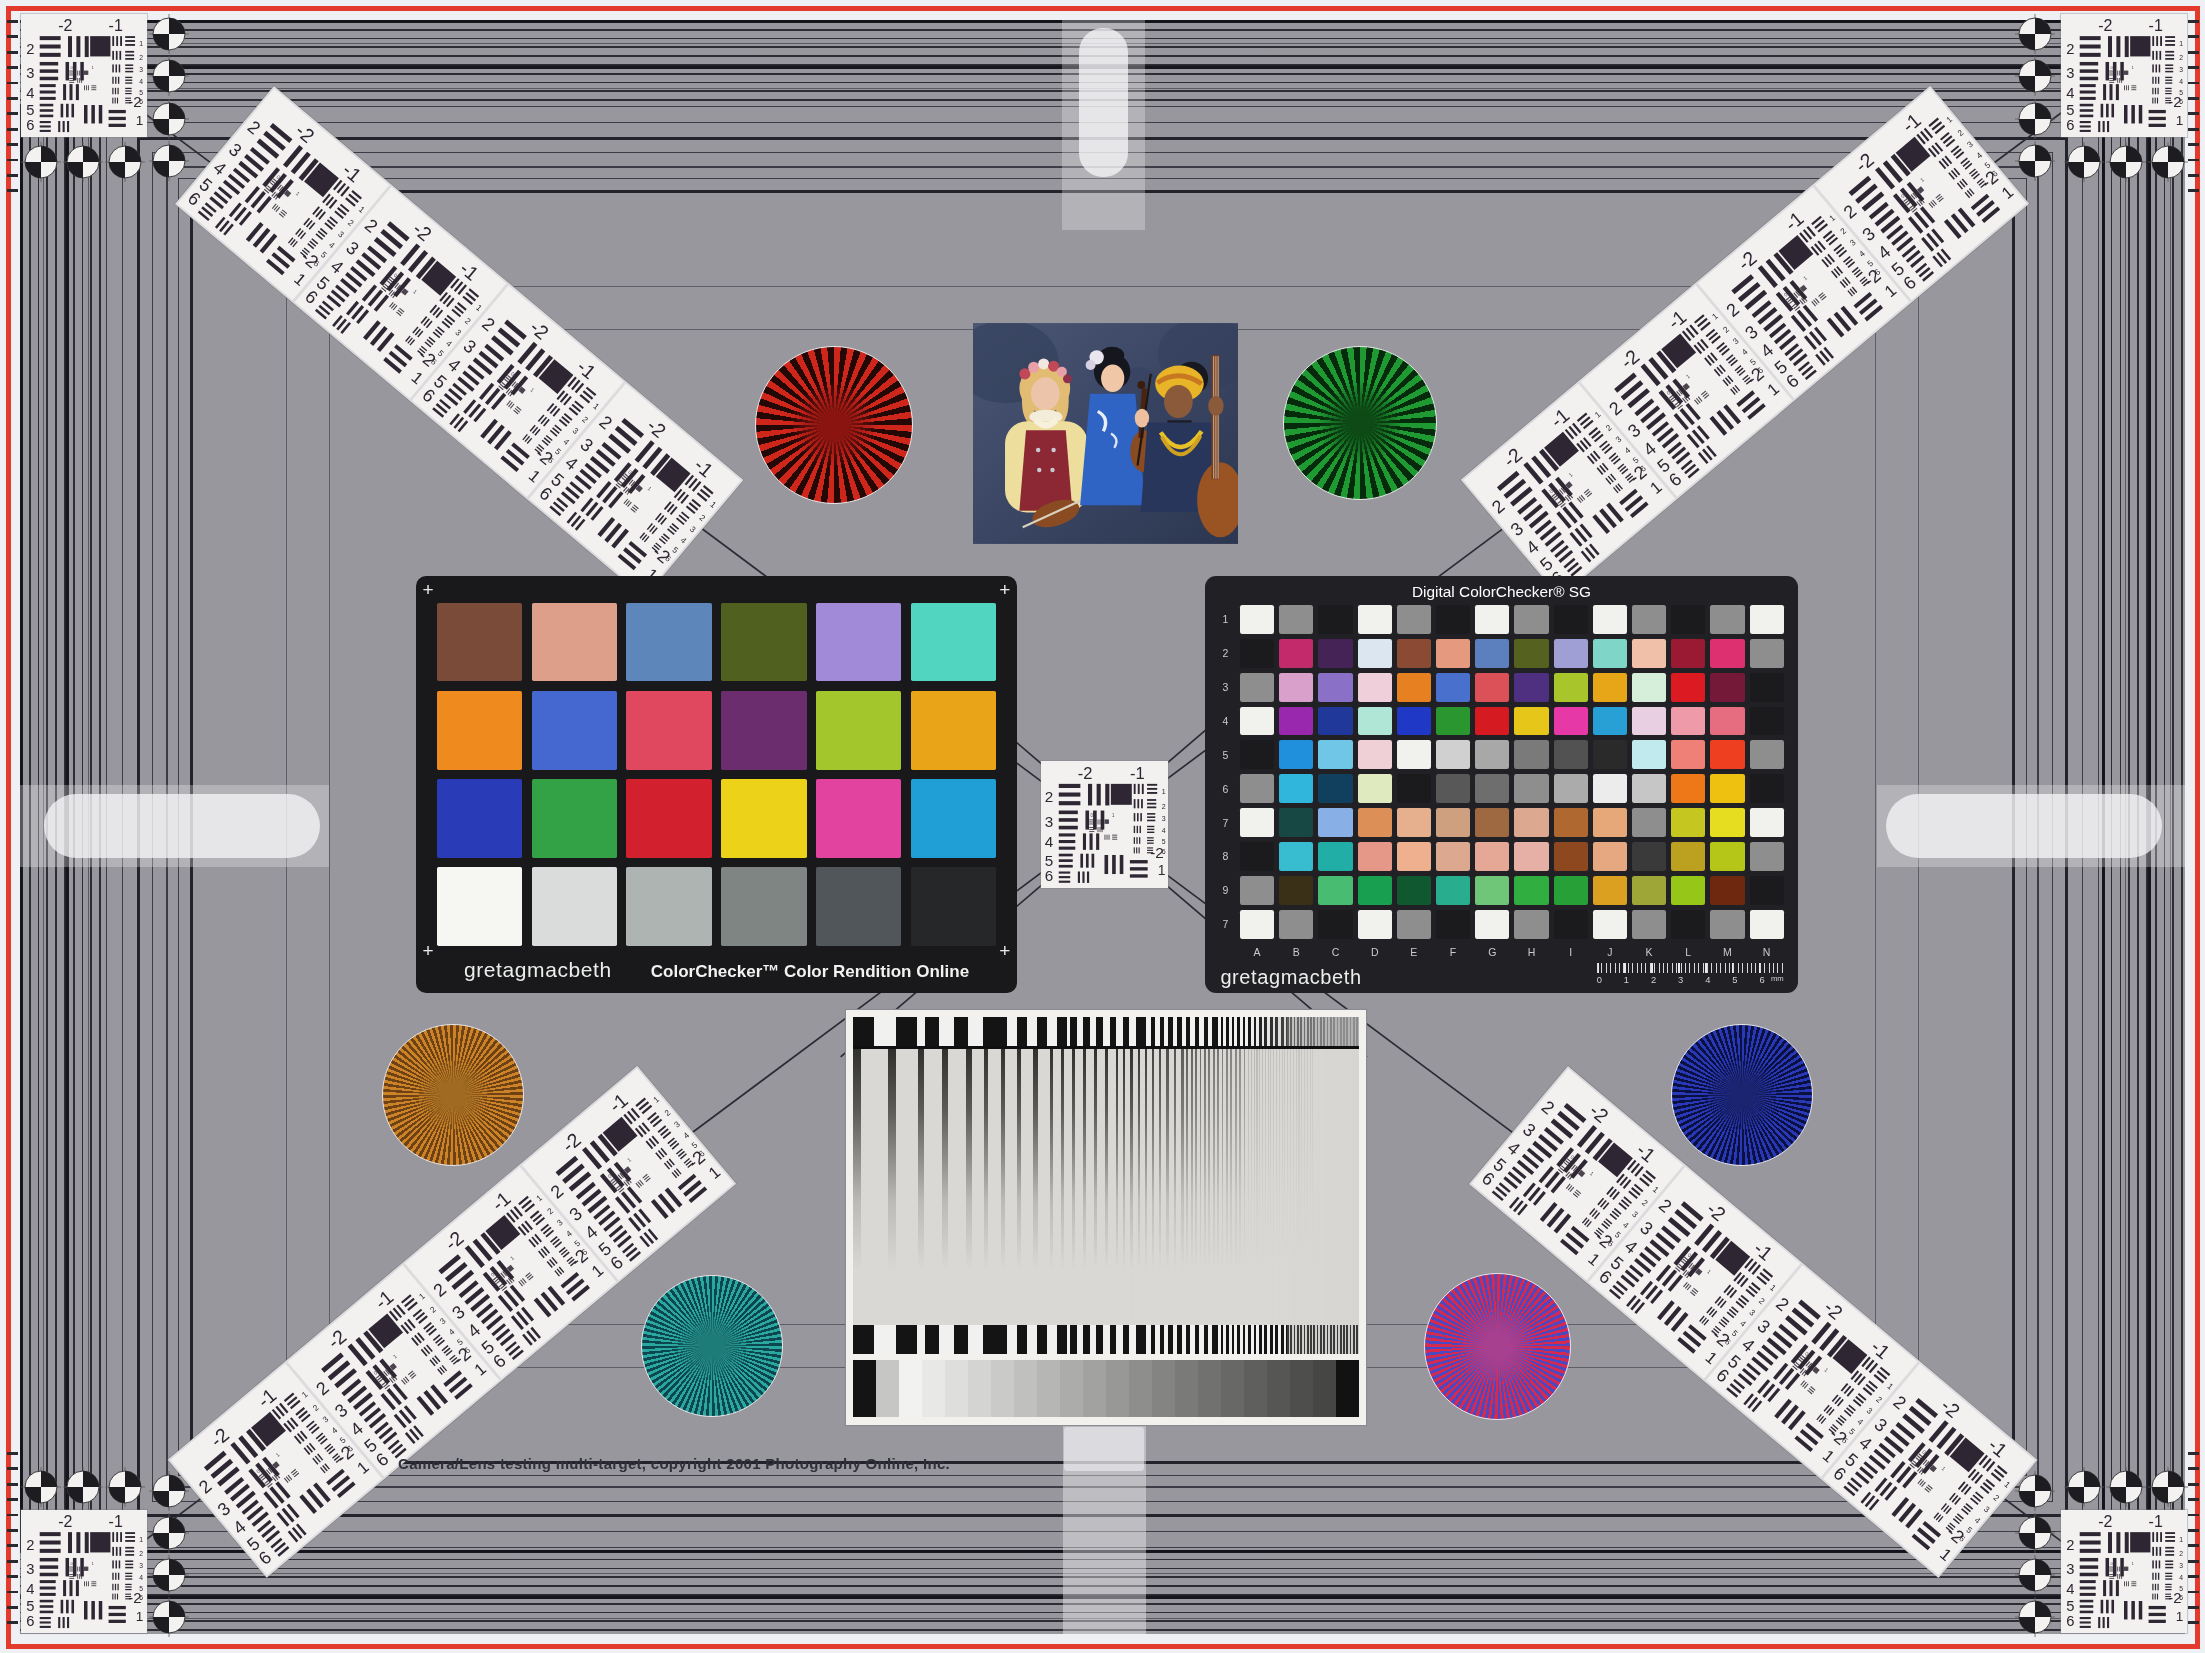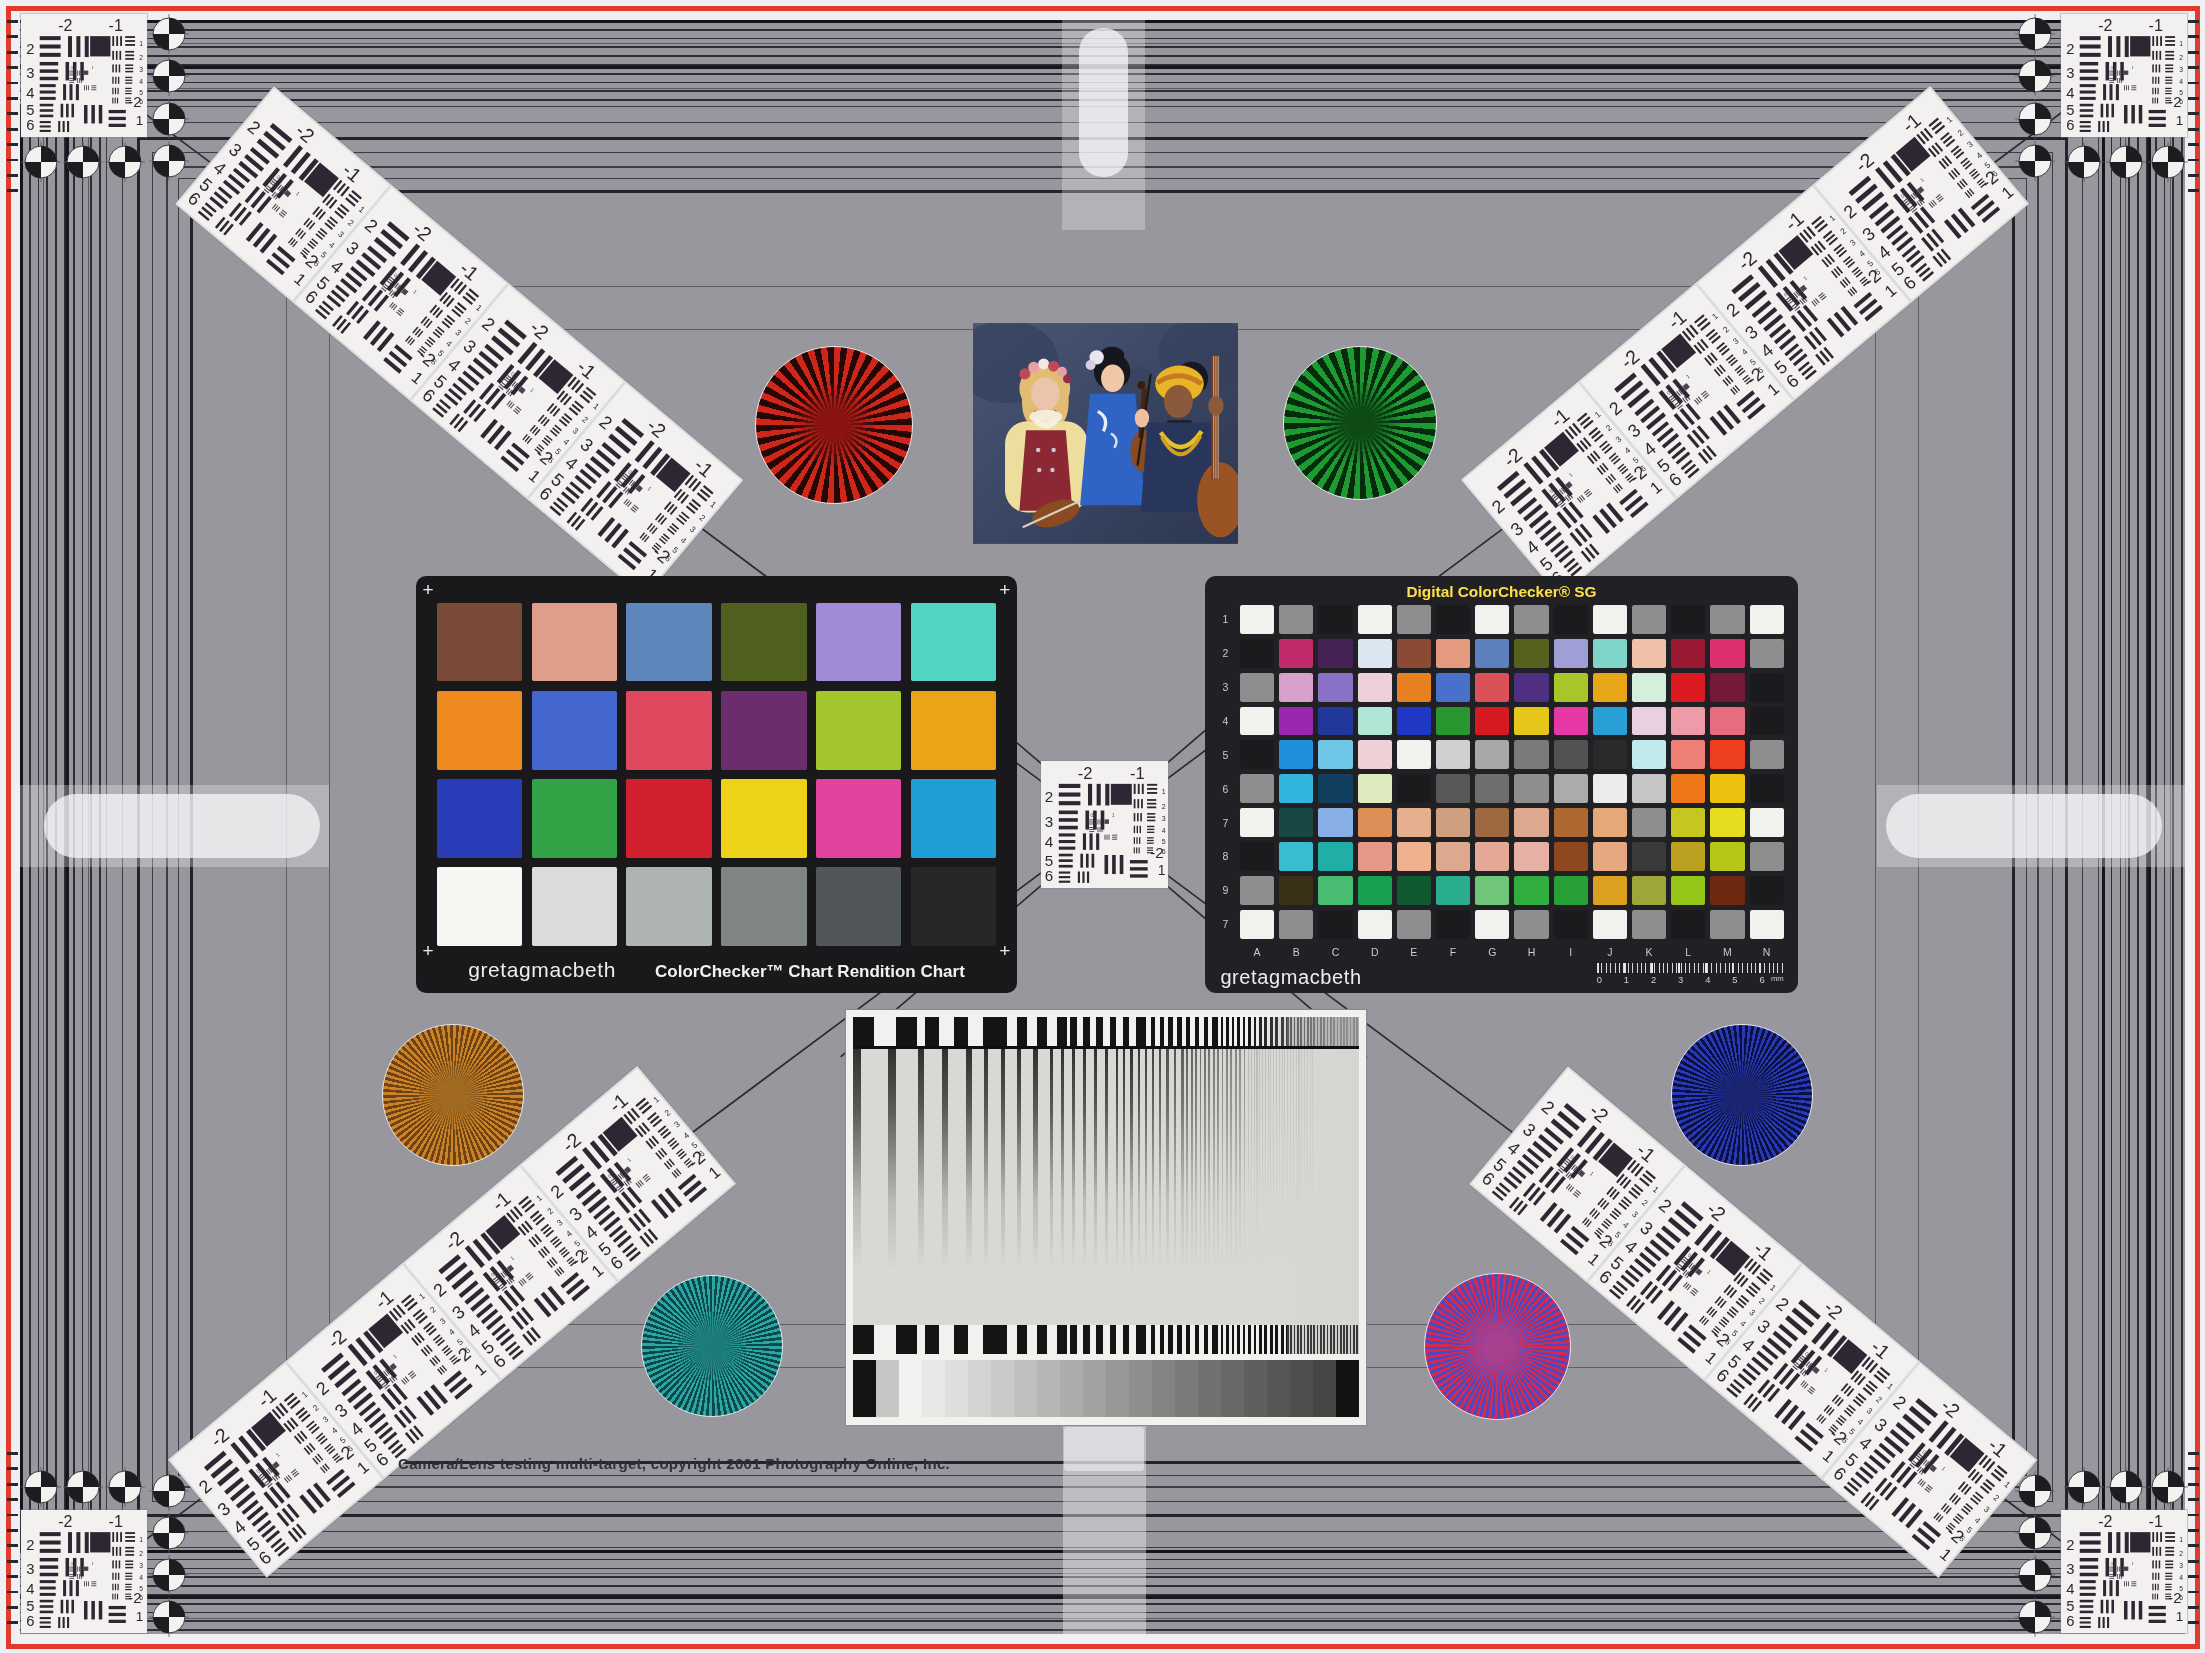--- a/index.html
+++ b/index.html
@@ -48,21 +48,21 @@
   #cc24{position:absolute;left:416px;top:576px;width:601px;height:417px;background:#19191c;border-radius:10px;}
   #cc-grid{position:absolute;left:21px;top:26.5px;right:21px;bottom:47px;display:grid;
      grid-template-columns:repeat(6,1fr);grid-template-rows:repeat(4,1fr);gap:9.4px;}
   .cc-patch{border-radius:1.7px;}
   #cc-label{position:absolute;left:0;right:0;bottom:11px;display:flex;justify-content:center;gap:39px;align-items:baseline;}
   #cc-brand{color:#eceeec;font-size:21px;letter-spacing:0.6px;}
   #cc-title{color:#f2f2f0;font-size:17px;font-weight:bold;}
   .plus{position:absolute;color:#e8e8ea;font-size:19px;line-height:1;}
   
   #sg{position:absolute;left:1205px;top:576px;width:593px;height:417px;background:#212125;border-radius:11px;}
-  #sg-title{position:absolute;top:6.6px;left:0;right:0;text-align:center;color:#fde047;font-size:15.4px;font-weight:bold;}
+  #sg-title{position:absolute;top:6.6px;left:0;right:0;text-align:center;color:#ffffff;font-size:15.4px;font-weight:normal;}
   #sg-grid{position:absolute;left:11px;top:29px;right:14.3px;bottom:33px;display:grid;
      grid-template-columns:19px repeat(14,1fr);grid-template-rows:repeat(10,1fr) 16.5px;gap:5px;}
   .sg-patch{border-radius:2.2px;}
   .sg-lab{color:#c9cbce;font-size:10.5px;display:flex;align-items:center;justify-content:center;}
   #sg-brand{position:absolute;left:15.4px;bottom:4.4px;color:#eceeec;font-size:20px;letter-spacing:0.6px;}
   #sg-ruler{position:absolute;right:14.3px;bottom:5.5px;width:187px;height:25px;}
   #sg-ruler .tickbar{height:10px;background:
      repeating-linear-gradient(90deg,#d8d8da 0 1.1px,transparent 1.1px 4.4px),
      repeating-linear-gradient(90deg,#eaeaec 0 1.7px,transparent 1.7px 27px);}
   #sg-ruler .nums{display:flex;justify-content:space-between;color:#cfd1d4;font-size:9.4px;margin-top:1.7px;padding-right:19px;position:relative;}
@@ -2935,21 +2935,21 @@
         <div class="cc-patch" style="background: rgb(31, 159, 214);"></div>
         <div class="cc-patch" style="background: rgb(246, 246, 243);"></div>
         <div class="cc-patch" style="background: rgb(218, 220, 219);"></div>
         <div class="cc-patch" style="background: rgb(173, 180, 178);"></div>
         <div class="cc-patch" style="background: rgb(127, 133, 131);"></div>
         <div class="cc-patch" style="background: rgb(81, 86, 90);"></div>
         <div class="cc-patch" style="background: rgb(37, 39, 41);"></div>
       </div>
     <div id="cc-label">
       <span id="cc-brand">gretagmacbeth</span>
-      <span id="cc-title">ColorChecker™ Chart Rendition Chart</span>
+      <span id="cc-title">ColorChecker™ Color Rendition Online</span>
     </div>
     <span class="plus" style="left:6.6px;top:4.4px;">+</span>
     <span class="plus" style="right:6.6px;top:4.4px;">+</span>
     <span class="plus" style="left:6.6px;bottom:33px;">+</span>
     <span class="plus" style="right:6.6px;bottom:33px;">+</span>
   </div>
 
   <div id="sg">
     <div id="sg-title">Digital ColorChecker® SG</div>
     <div id="sg-grid">

